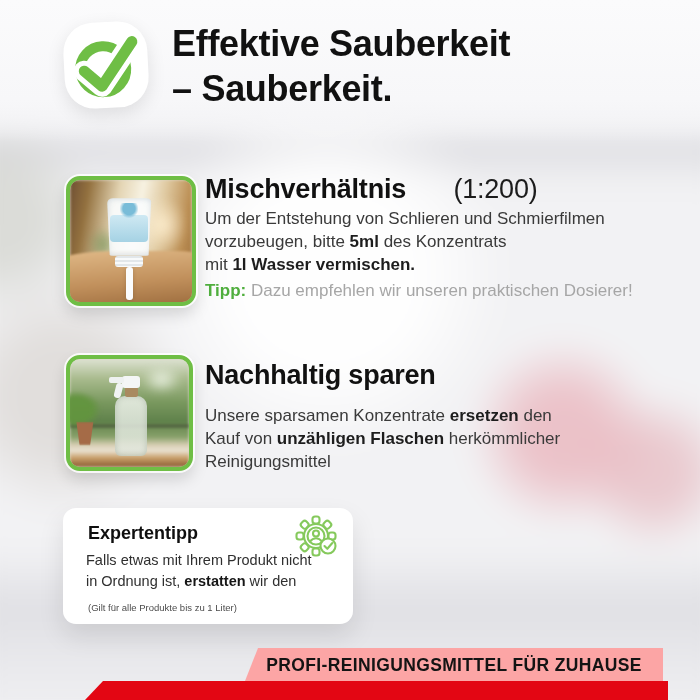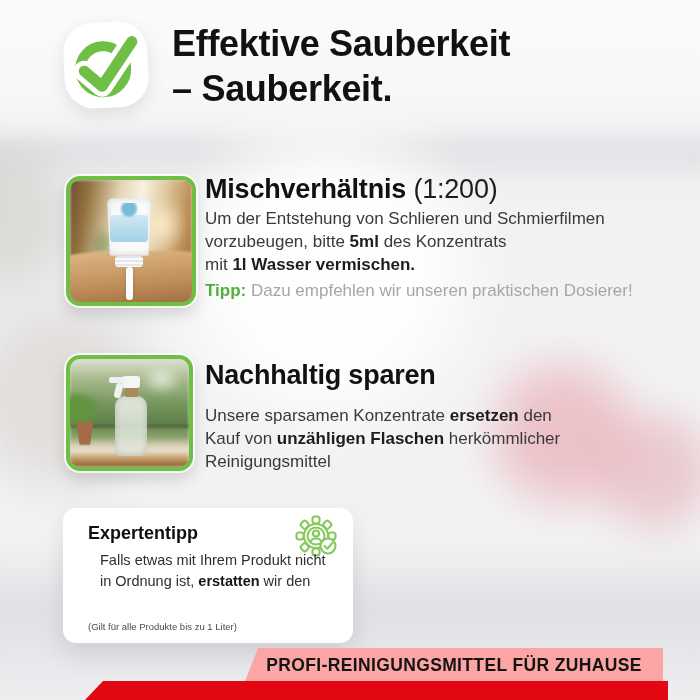--- a/index.html
+++ b/index.html
@@ -32,21 +32,21 @@
   .h1{position:absolute;left:164px;top:21px;font-size:36px;line-height:45px;font-weight:700;
     color:var(--heading);letter-spacing:-.3px;margin-left:8px;}
 
   
   .thumb{position:absolute;border:4px solid var(--green);border-radius:14px;overflow:hidden;
     box-shadow:0 0 0 2px rgba(255,255,255,.85), 0 8px 16px rgba(0,0,0,.15);background:#dcd6c8;}
   .thumb1{left:66px;top:176px;width:122px;height:122px;}
   .thumb2{left:66px;top:355px;width:119px;height:108px;}
   .sec-head{position:absolute;left:205px;font-size:27px;color:var(--heading);letter-spacing:-.2px;}
   .sec-head .bold{font-weight:700;}
-  .sec-head .light{font-weight:400;color:#1c1c1c;}
+  .sec-head .light{font-weight:400;color:#1c1c1c;margin-left:40px;}
   .sec-body{position:absolute;left:205px;font-size:17px;line-height:23px;color:var(--body);}
   .sec-body .b{font-weight:700;color:#1d1d1d;}
   .tip{position:absolute;left:205px;font-size:17px;color:var(--muted);}
   .tip .tl{color:var(--green-text);font-weight:700;}
 
   
   .t1-bg{position:absolute;inset:0;filter:blur(1.5px);
     background:linear-gradient(100deg,#6e4f33 0%,#93713f 14%,#e4d5b4 36%,#f7f2e2 52%,#dfc9a0 68%,#bb8e53 86%,#9a6d3a 100%);}
   .t1-table{position:absolute;left:-8%;bottom:-4%;width:116%;height:46%;filter:blur(1px);
     background:linear-gradient(175deg,#e0b987 0%,#c1905c 55%,#9a6a3c 100%);border-radius:40% 20% 0 0/18% 8% 0 0;}
@@ -79,25 +79,25 @@
   .t2-bottle{position:absolute;left:38%;top:34%;width:27%;height:56%;
     background:linear-gradient(180deg,rgba(240,244,238,.85),rgba(222,229,219,.8));
     border-radius:10px 10px 6px 6px;box-shadow:inset 0 0 6px rgba(90,110,90,.3);}
   .t2-neck{position:absolute;left:46%;top:26%;width:11%;height:9%;background:#a98a60;border-radius:2px;}
   .t2-head{position:absolute;left:44%;top:16%;width:15%;height:11%;background:#f4f6f6;border-radius:3px;}
   .t2-nozzle{position:absolute;left:33%;top:17%;width:12%;height:5%;background:#eef1f1;border-radius:2px;}
   .t2-trigger{position:absolute;left:38%;top:22%;width:6%;height:14%;background:#f0f3f3;
     border-radius:3px;transform:rotate(14deg);}
 
   
-  .card{position:absolute;left:63px;top:508px;width:290px;height:135px;background:#fff;
+  .card{position:absolute;left:63px;top:508px;width:290px;height:116px;background:#fff;
     border-radius:13px;box-shadow:0 12px 26px rgba(0,0,0,.10);}
   .card-title{position:absolute;left:25px;top:15px;font-size:18px;font-weight:700;color:#0f0f0f;}
   .card-icon{position:absolute;right:14px;top:6px;width:44px;height:44px;}
-  .card-body{position:absolute;left:37px;top:42px;font-size:14.5px;line-height:21px;color:#2f2f2f;}
+  .card-body{position:absolute;left:23px;top:42px;font-size:14.5px;line-height:21px;color:#2f2f2f;}
   .card-body .b{font-weight:700;color:#161616;margin-top:24px;}
   .card-fine{position:absolute;left:25px;top:108px;font-size:9.5px;color:#4c4c4c;}
   .card{overflow:visible;}
   .card-fine{top:auto;bottom:11px;margin-top:8px;}
 
   
   .band-white{position:absolute;left:245px;top:648px;width:418px;height:33px;background:#fca5a5;
     clip-path:polygon(13px 0,100% 0,100% 100%,0 100%);
     display:flex;align-items:center;justify-content:center;}
   .band-white span{font-size:19px;font-weight:700;color:#141414;letter-spacing:.4px;

